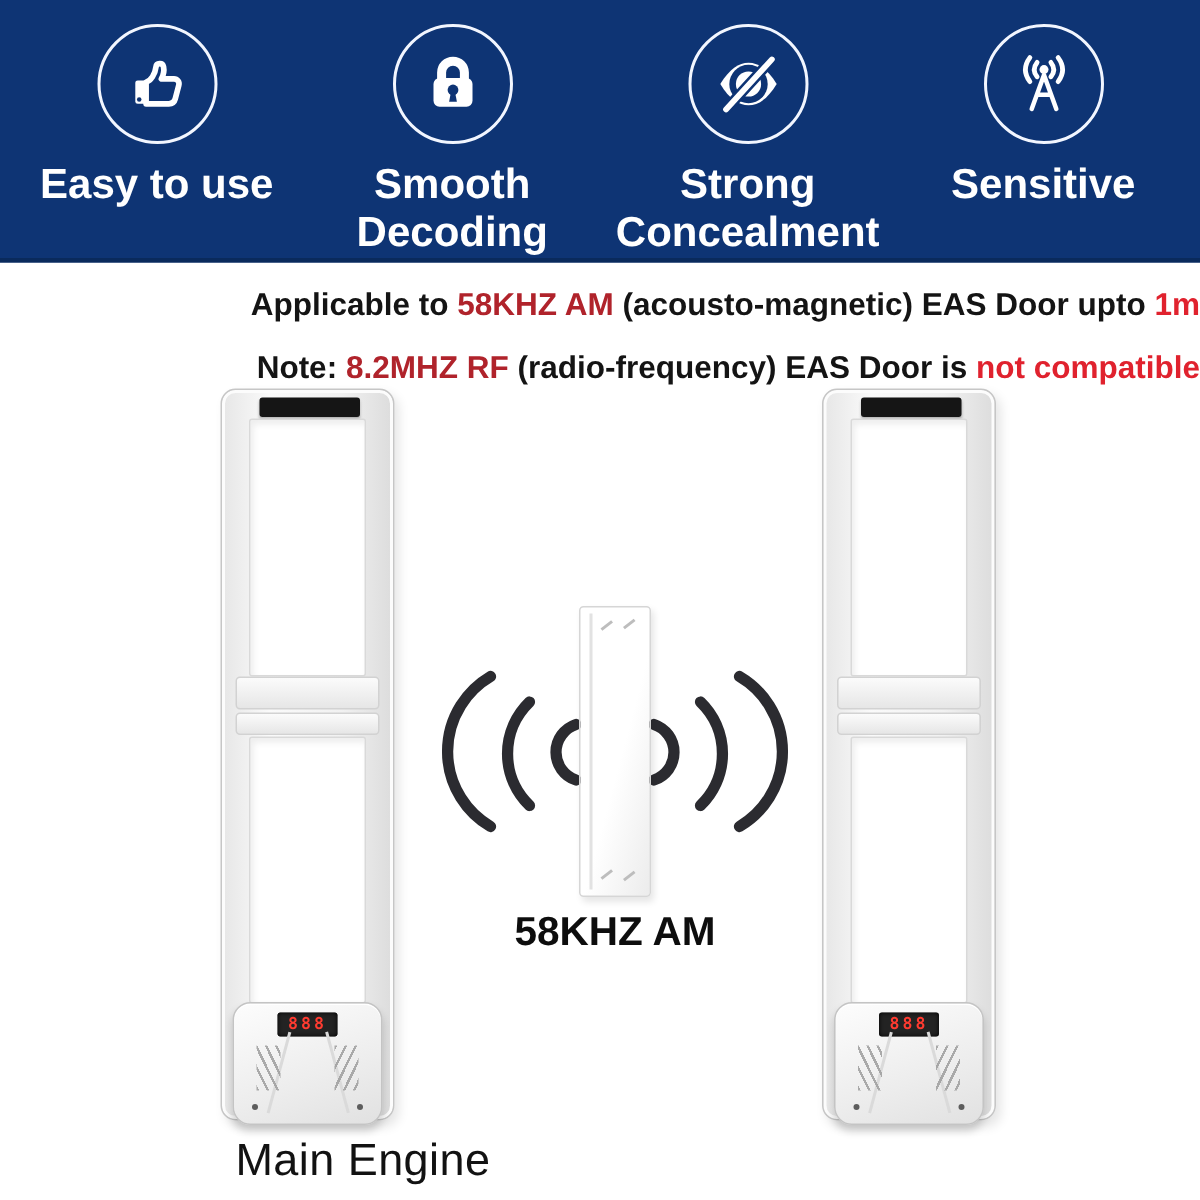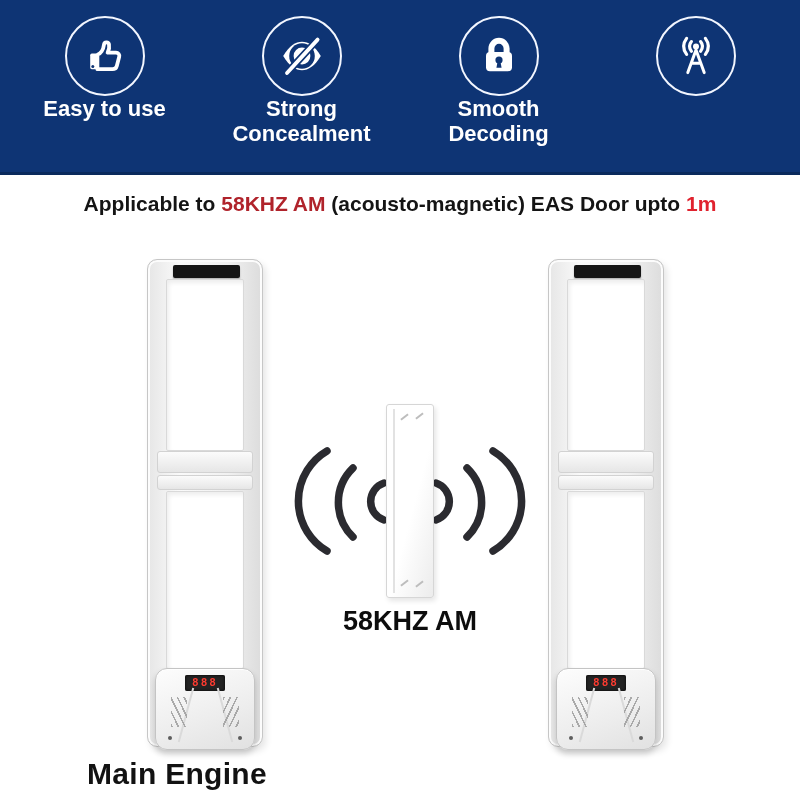--- a/index.html
+++ b/index.html
@@ -7,25 +7,25 @@
          font-family:"Liberation Sans",sans-serif;}
 
   
   .banner{position:absolute;left:0;top:0;width:800px;height:175px;background:#0e3474;
           border-bottom:3px solid #0a2a5c;display:flex;align-items:flex-start;
           justify-content:space-between;padding:16px 6px 0 6px;box-sizing:border-box;}
   .feature{flex:1;display:flex;flex-direction:column;align-items:center;}
   .icon-circle{width:76px;height:76px;border:2.5px solid #f2f6ff;border-radius:50%;
                display:flex;align-items:center;justify-content:center;}
   .icon-circle svg{width:48px;height:48px;}
-  .feature-label{color:#ffffff;font-weight:bold;font-size:22px;
+  .feature-label{margin-top:11px;color:#ffffff;font-weight:bold;font-size:28px;
                  line-height:1.15;text-align:center;max-width:185px;}
 
   
-  .note{position:absolute;left:0;width:800px;text-align:center;font-weight:bold;
+  .note{position:absolute;left:0;width:800px;text-align:right;font-weight:bold;
         font-size:21px;color:#141414;white-space:nowrap;line-height:28px;}
   .note.l1{top:190px;}
   .note.l2{top:232px;}
   .hl-dark{color:#b0232b;}
   .hl-bright{color:#e0222e;}
 
   
   .pillar{position:absolute;top:259px;width:116px;height:488px;border:1px solid #c6c6c6;
           border-radius:10px;box-sizing:border-box;
           background:linear-gradient(90deg,#e6e6e6,#fafafa 28%,#f1f1f1 70%,#dcdcdc);
@@ -70,21 +70,21 @@
   .tm3{bottom:13px;left:13px;} .tm4{bottom:12px;left:28px;}
   .waves{position:absolute;top:444px;width:112px;height:114px;}
   .waves.wl{left:280px;}
   .waves.wr{left:428px;transform:scaleX(-1);}
   .waves path{stroke:#2b2b30;stroke-width:7.5;stroke-linecap:round;fill:none;}
 
   .tag-label{position:absolute;left:290px;top:606px;width:240px;text-align:center;
              font-size:27px;font-weight:bold;color:#0d0d0d;}
 
   
-  .door-label{position:absolute;top:757px;text-align:left;font-size:30px;font-weight:bold;
+  .door-label{position:absolute;top:757px;text-align:right;font-size:30px;font-weight:normal;
               color:#121212;letter-spacing:.3px;}
   .door-label.left{left:87px;width:240px;}
   .door-label.right{left:440px;width:325px;}
 </style>
 </head>
 <body>
 
 <div class="scene">
 
   <div class="banner">
@@ -96,59 +96,63 @@
           <circle cx="5.9" cy="17.2" r="0.75" fill="#0e3474"></circle>
           <path d="M8.2 18.4 v-7 c1.6 -0.5 3 -2.6 3.3 -5.1 c0.15 -1.4 2.2 -1.5 2.5 -0.1 c0.25 1.2 -0.1 3 -0.7 4.1 h4.2 c1.1 0 1.9 1 1.6 2.1 l-1.2 4.6 c-0.25 0.95 -1.1 1.6 -2.1 1.6 h-7.6 z" fill="none" stroke="#ffffff" stroke-width="1.9" stroke-linejoin="round"></path>
         </svg>
       </div>
       <div class="feature-label">Easy to use</div>
     </div>
 
     <div class="feature">
       <div class="icon-circle">
         <svg viewBox="0 0 24 24">
+          <path d="M8.2 10.5 V8.2 a3.8 3.8 0 0 1 7.6 0 V10.5" fill="none" stroke="#ffffff" stroke-width="3"></path>
+          <rect x="5.5" y="10" width="13" height="9.6" rx="2" fill="#ffffff"></rect>
+          <circle cx="12" cy="14" r="1.8" fill="#0e3474"></circle>
+          <path d="M11.3 14.8 L12.7 14.8 L13.3 17.9 L10.7 17.9 Z" fill="#0e3474"></path>
+        </svg>
+      </div>
+      <div class="feature-label">Smooth Decoding</div>
+    </div>
+
+    <div class="feature">
+      <div class="icon-circle">
+        <svg viewBox="0 0 24 24">
           <path d="M2.6 12 C5.6 7 8.8 4.9 12 4.9 c3.2 0 6.4 2.1 9.4 7.1 c-3 5 -6.2 7.1 -9.4 7.1 C8.8 19.1 5.6 17 2.6 12 Z" fill="#ffffff"></path>
           <circle cx="12" cy="12" r="6.4" fill="#0e3474"></circle>
           <circle cx="12" cy="12" r="4.2" fill="#ffffff"></circle>
           <line x1="4.5" y1="20.5" x2="19.8" y2="3.8" stroke="#0e3474" stroke-width="3.6" stroke-linecap="round"></line>
           <line x1="4.5" y1="20.5" x2="19.8" y2="3.8" stroke="#ffffff" stroke-width="1.9" stroke-linecap="round"></line>
         </svg>
       </div>
       <div class="feature-label">Strong Concealment</div>
-    </div>
-
-    <div class="feature">
-      <div class="icon-circle">
-        <svg viewBox="0 0 24 24">
-          <path d="M8.2 10.5 V8.2 a3.8 3.8 0 0 1 7.6 0 V10.5" fill="none" stroke="#ffffff" stroke-width="3"></path>
-          <rect x="5.5" y="10" width="13" height="9.6" rx="2" fill="#ffffff"></rect>
-          <circle cx="12" cy="14" r="1.8" fill="#0e3474"></circle>
-          <path d="M11.3 14.8 L12.7 14.8 L13.3 17.9 L10.7 17.9 Z" fill="#0e3474"></path>
-        </svg>
-      </div>
-      <div class="feature-label">Smooth Decoding</div>
     </div>
 
     <div class="feature">
       <div class="icon-circle">
         <svg viewBox="0 0 24 24">
           <circle cx="12" cy="7.2" r="1.5" fill="#ffffff"></circle>
           <path d="M9.7 4.8 Q7.8 7.2 9.7 9.6" fill="none" stroke="#ffffff" stroke-width="1.6" stroke-linecap="round"></path>
           <path d="M7.3 3.2 Q4.3 7.2 7.3 11.2" fill="none" stroke="#ffffff" stroke-width="1.6" stroke-linecap="round"></path>
           <path d="M14.3 4.8 Q16.2 7.2 14.3 9.6" fill="none" stroke="#ffffff" stroke-width="1.6" stroke-linecap="round"></path>
           <path d="M16.7 3.2 Q19.7 7.2 16.7 11.2" fill="none" stroke="#ffffff" stroke-width="1.6" stroke-linecap="round"></path>
           <path d="M12 9 L7.9 20.3 M12 9 L16.1 20.3 M9.6 15.6 L14.4 15.6" fill="none" stroke="#ffffff" stroke-width="1.5" stroke-linecap="round" stroke-linejoin="round"></path>
         </svg>
       </div>
+      <div class="feature-label">Sensitive</div>
     </div>
 
   </div>
 
   <div class="note l1">
     <span>Applicable to </span><span class="hl-dark">58KHZ AM</span><span> (acousto-magnetic) EAS Door upto </span><span class="hl-bright">1m</span>
+  </div>
+  <div class="note l2">
+    <span>Note: </span><span class="hl-dark">8.2MHZ RF</span><span> (radio-frequency) EAS Door is </span><span class="hl-bright">not compatible</span>
   </div>
 
   <div class="pillar left">
     <div class="blackbar"></div>
     <div class="opening upper"></div>
     <div class="rail r1"></div>
     <div class="rail r2"></div>
     <div class="opening lower"></div>
     <div class="base-box">
       <div class="led">888</div>

